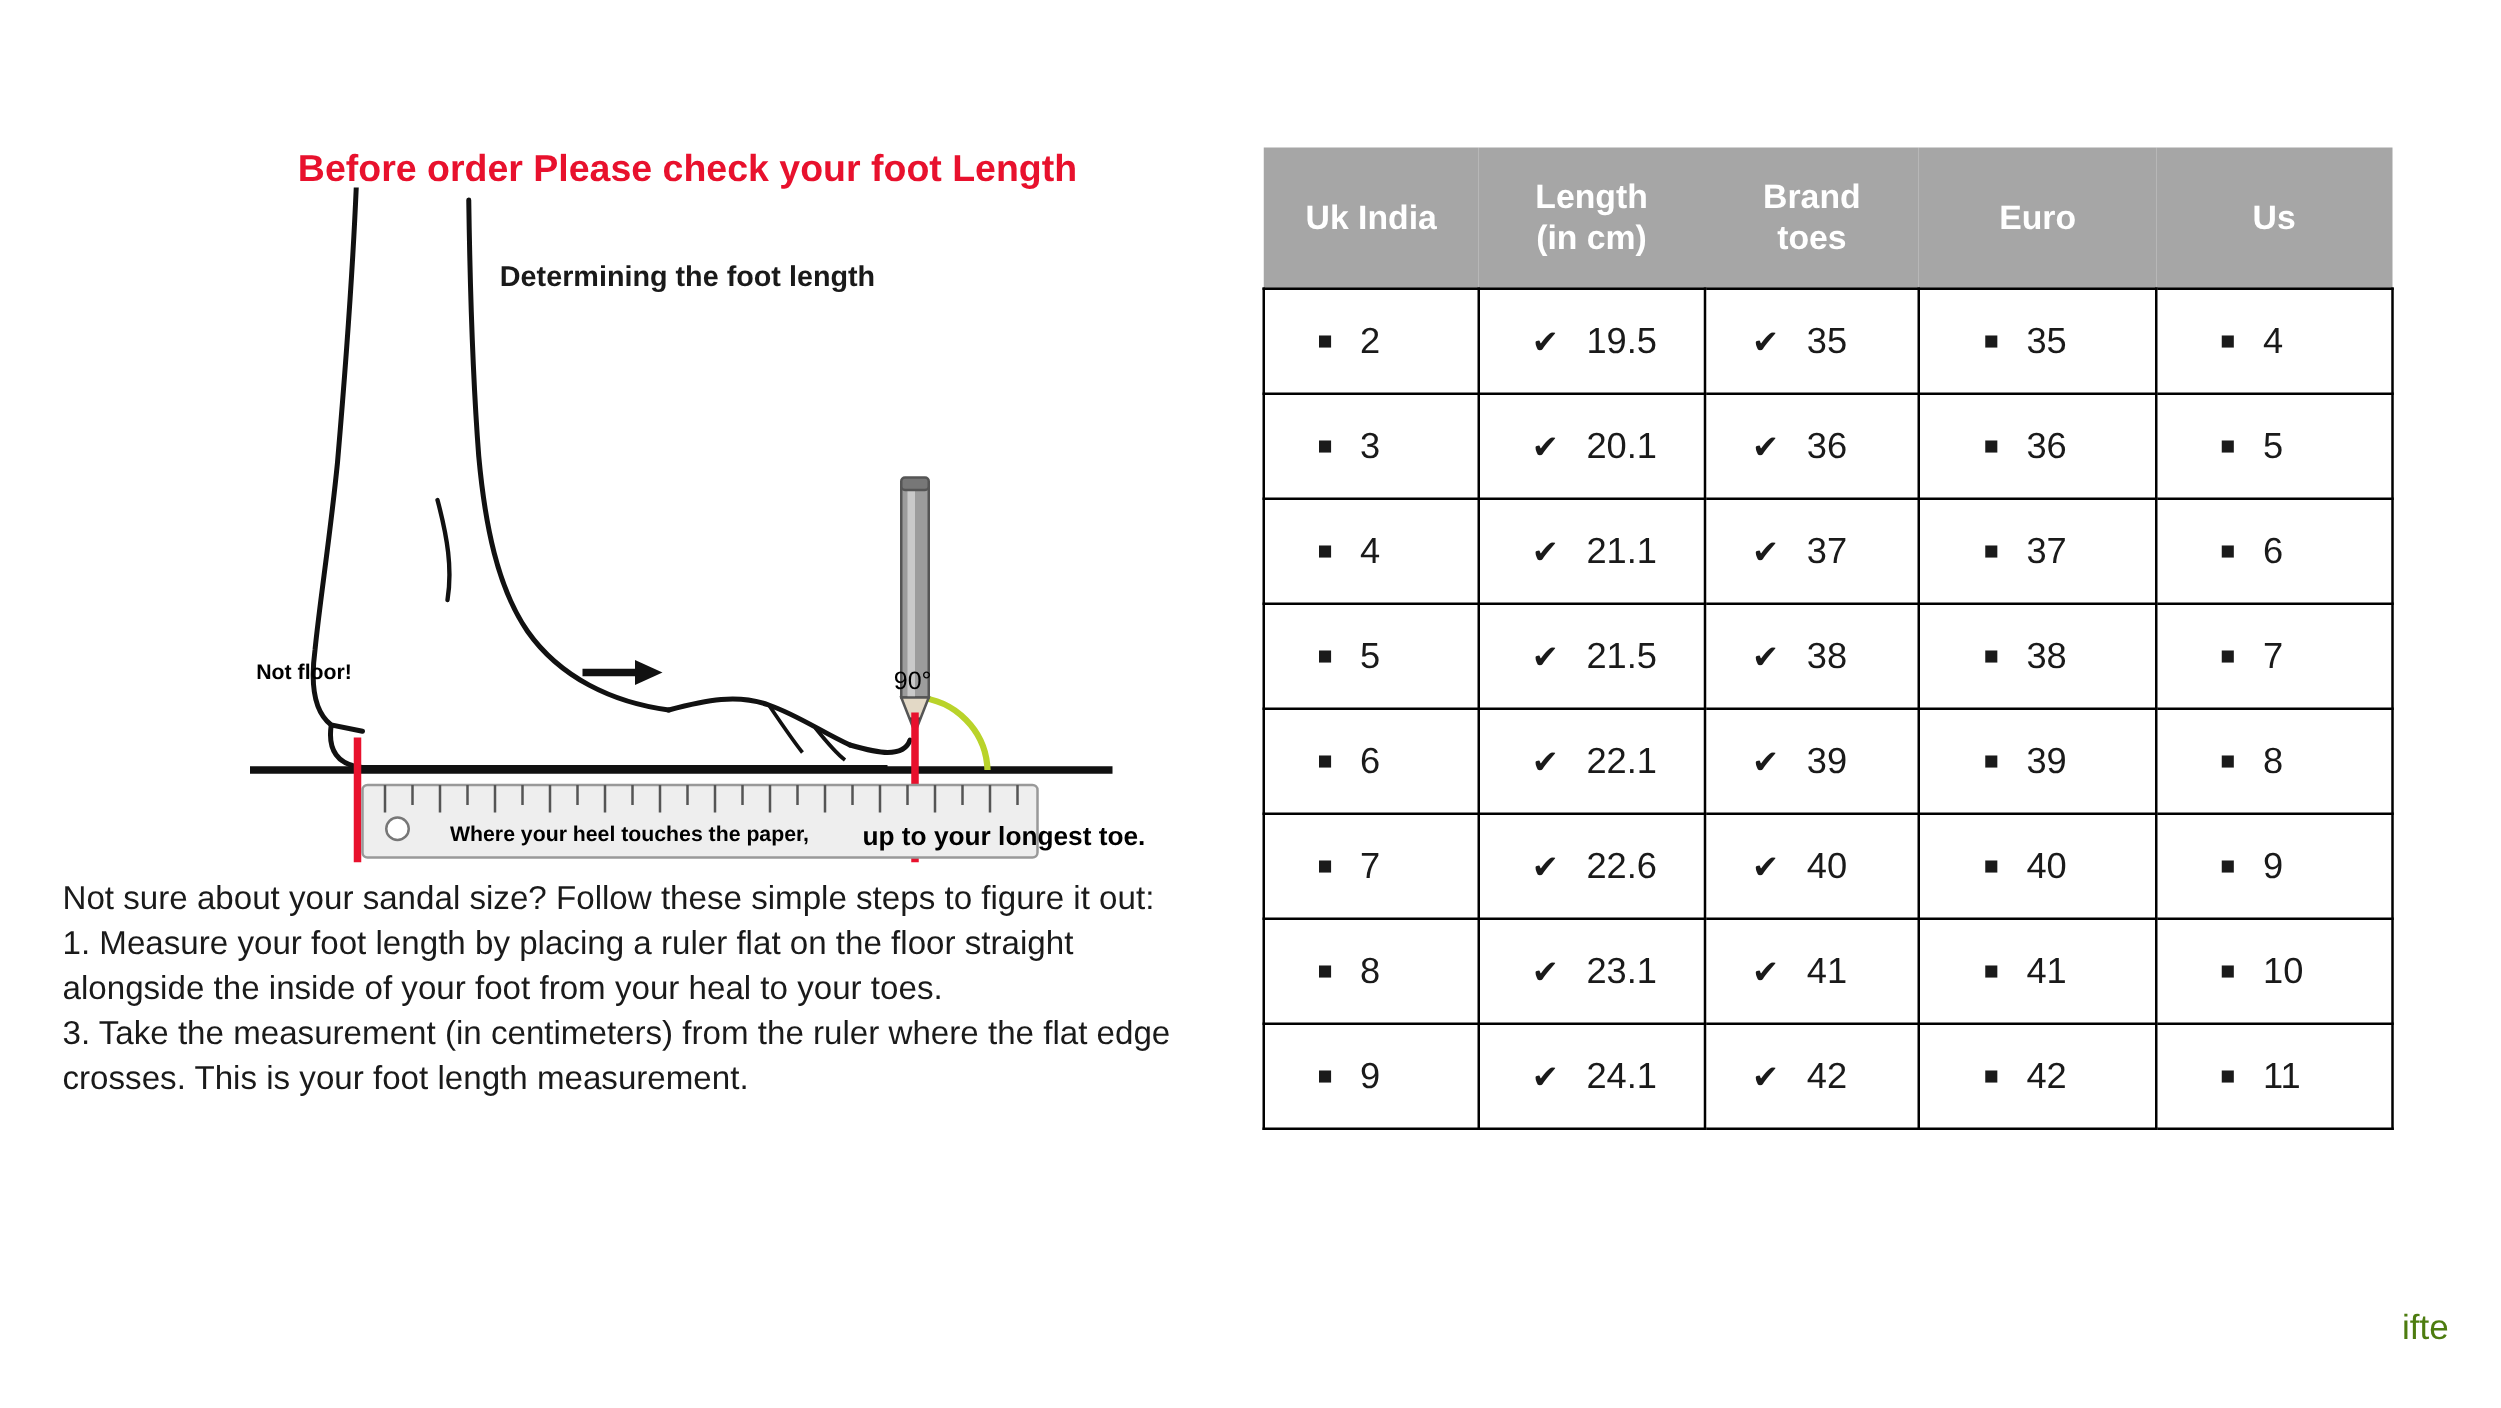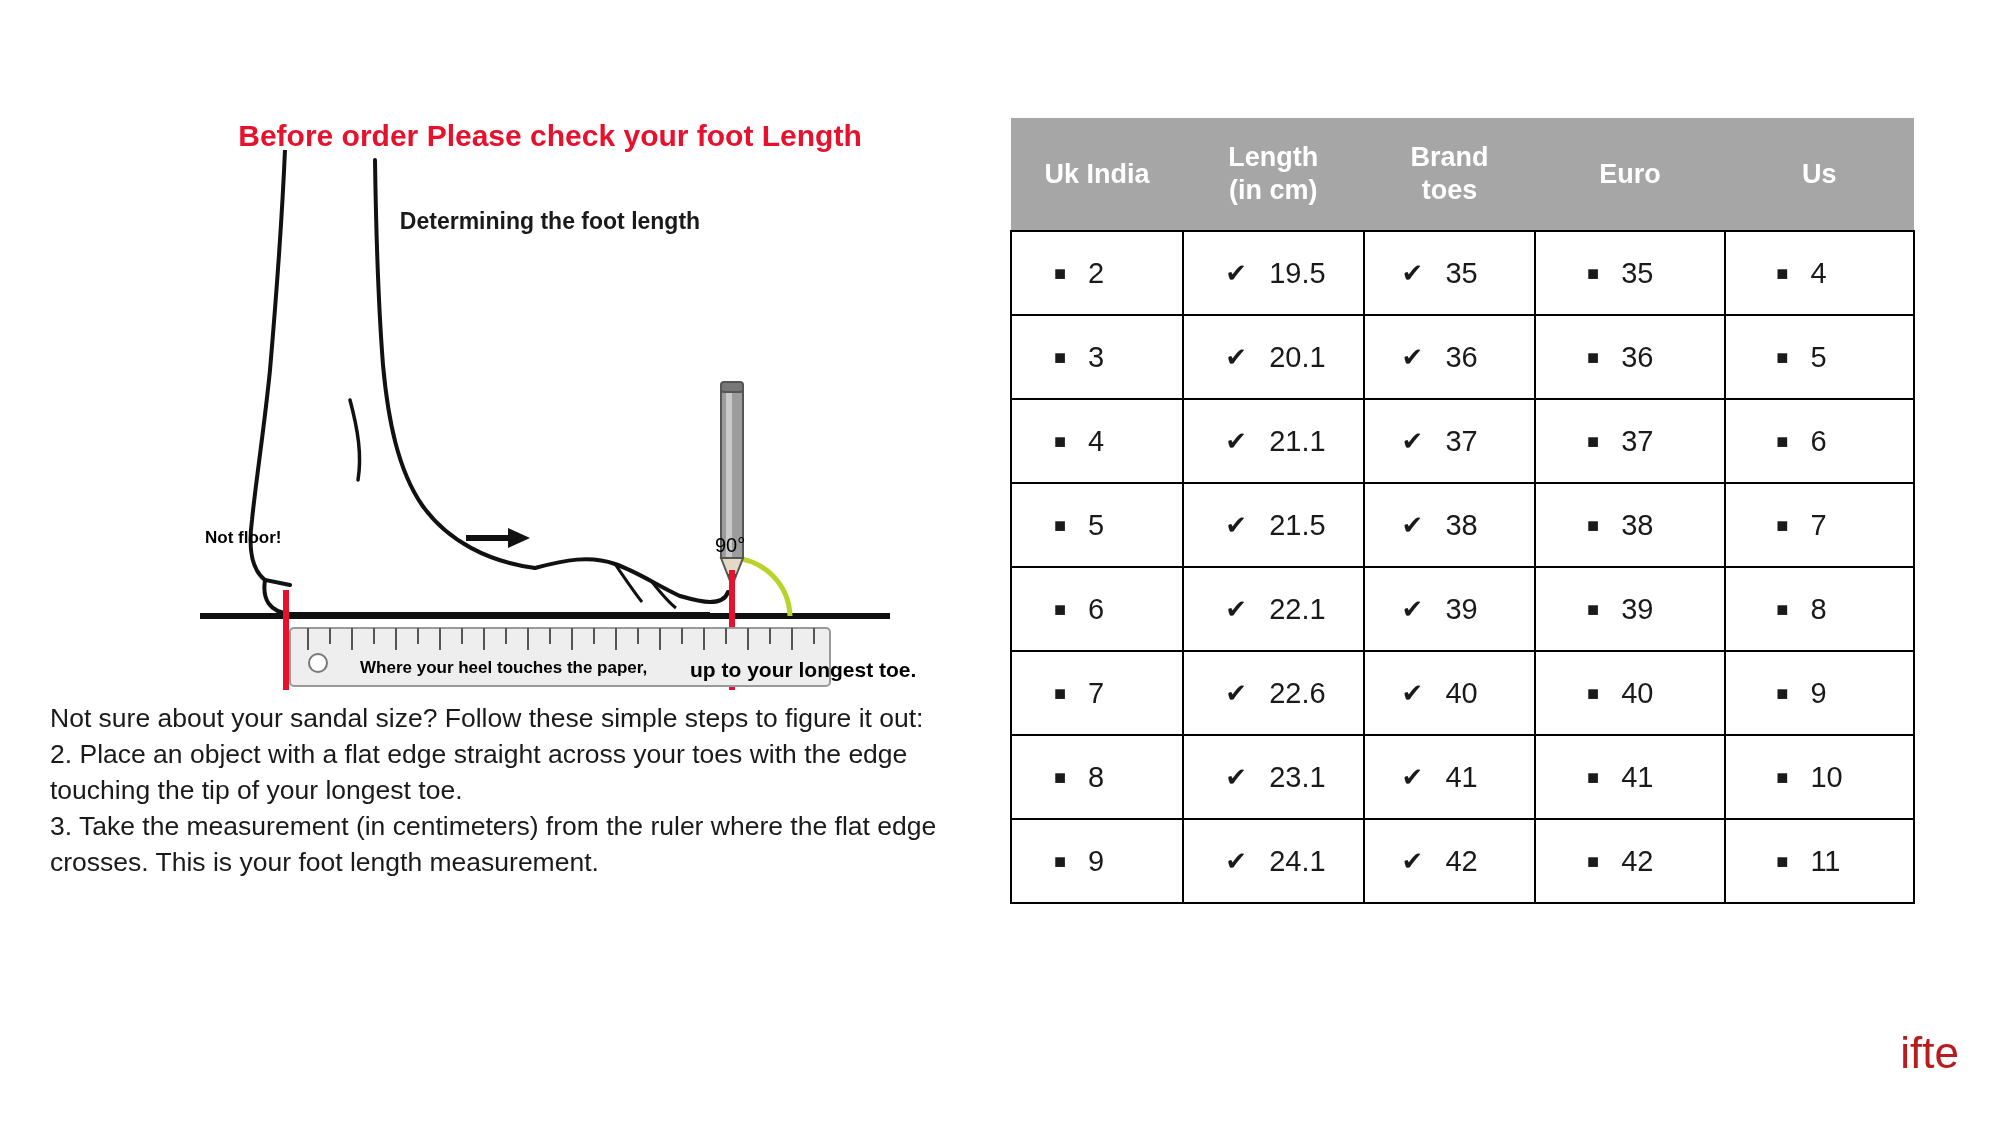--- a/index.html
+++ b/index.html
@@ -155,22 +155,22 @@
   .cell-val {
     min-width: 62px;
     text-align: left;
   }
 
   
   #watermark {
     position: absolute;
     right: 42px;
     bottom: 48px;
-    font-size: 44px;
-    color: #b91c1c;
+    font-size: 28px;
+    color: #4d7c0f;
     font-family: "Liberation Sans", sans-serif;
     letter-spacing: 0px;
   }
 </style>
 </head>
 <body>
 
 <div id="left-column">
 
   <div id="diagram-title">Before order Please check your foot Length</div>
@@ -245,21 +245,21 @@
     </g>
   </svg>
 
   <div id="label-not-here">Not floor!</div>
   <div id="label-angle">90°</div>
   <div id="label-heel">Where your heel touches the paper,</div>
   <div id="label-toe">up to your longest toe.</div>
 
   <div id="instructions">
     <p>Not sure about your sandal size? Follow these simple steps to figure it out:</p>
-    <p>2. Place an object with a flat edge straight across your toes with the edge touching the tip of your longest toe.</p>
+    <p>1. Measure your foot length by placing a ruler flat on the floor straight alongside the inside of your foot from your heal to your toes.</p>
     <p>3. Take the measurement (in centimeters) from the ruler where the flat edge crosses. This is your foot length measurement.</p>
   </div>
 </div>
 
 <div id="size-table-wrap">
   <table class="size-table">
     <thead>
       <tr id="header-row">
           <th style="width: 19%;">
             <div>Uk India</div>

